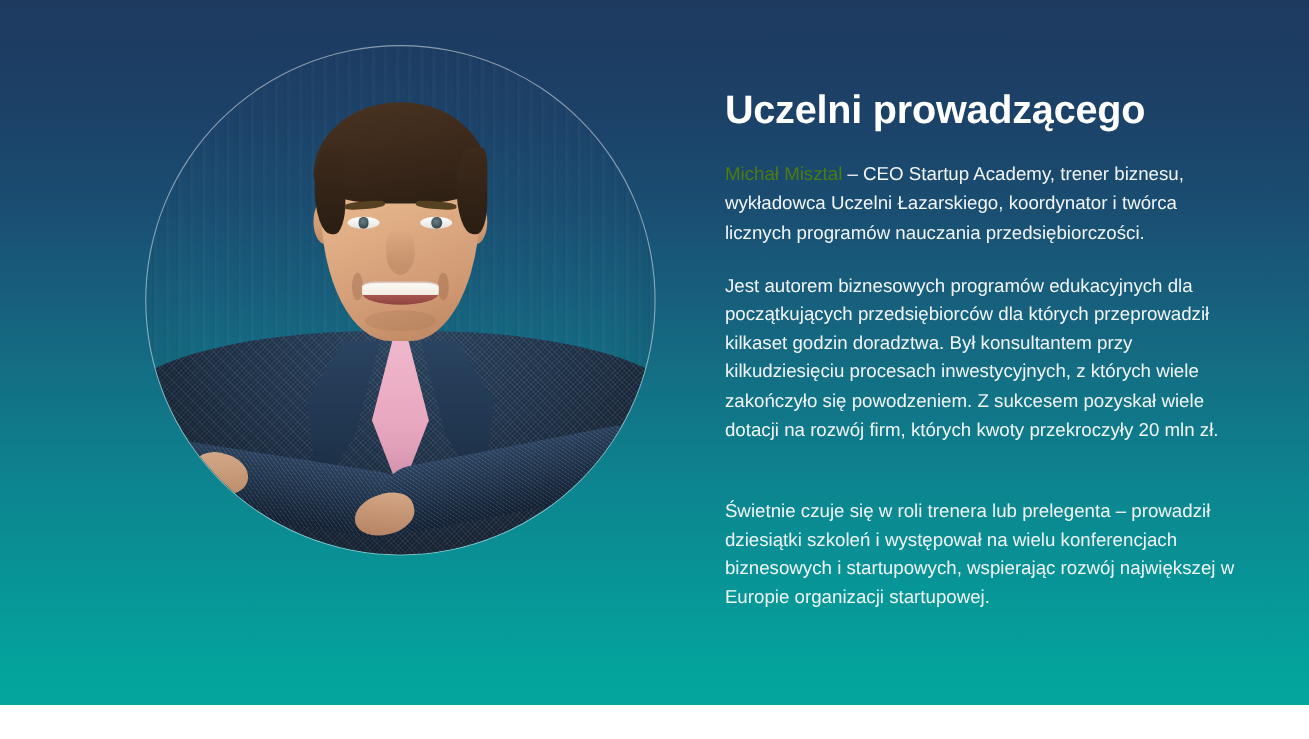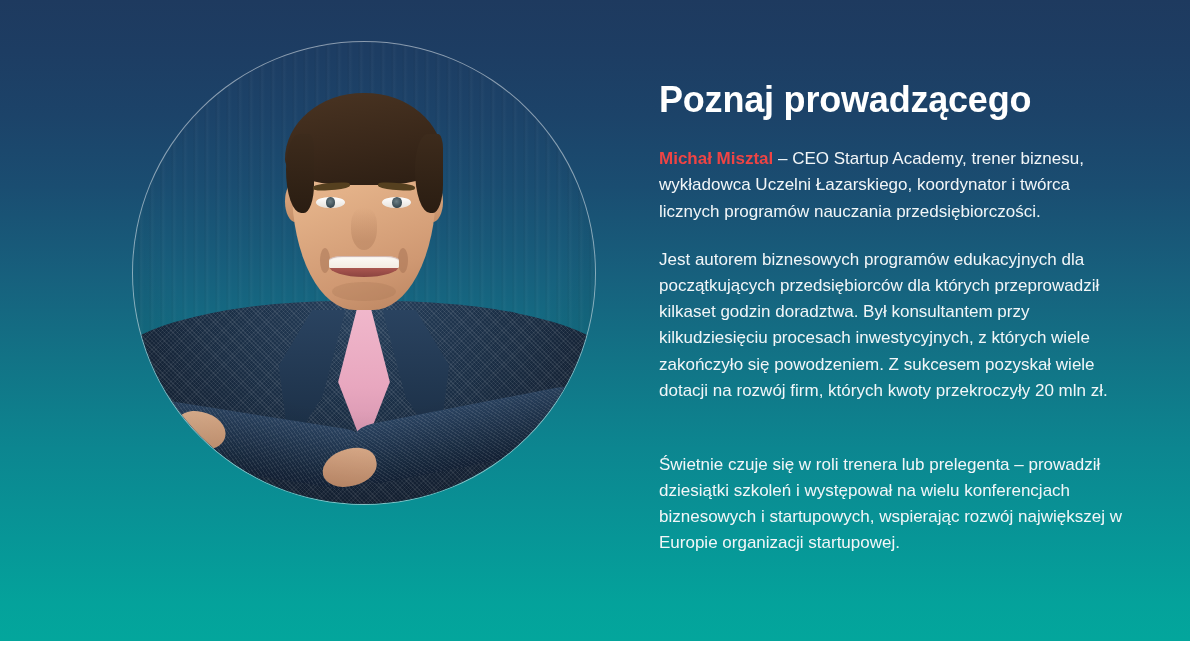--- a/index.html
+++ b/index.html
@@ -257,21 +257,21 @@
     line-height:1.12;
     margin-bottom:26px;
   }
   .para {
     font-size:17px;
     line-height:1.54;
     color:#f2f6f8;
     margin-bottom:22px;
   }
   .para:last-child { margin-bottom:0;margin-top:48px; }
-  .para b { font-weight:bold; color:#ef4444; }
+  .para b { font-weight:normal; color:#4d7c0f; }
 
   
   #bottom-bar {
     position:absolute;
     left:0; top:641px;
     width:1190px; height:31px;
     background:#ffffff;
   }
 </style>
 </head>
@@ -321,21 +321,21 @@
       <div class="smile-l"></div>
       <div class="smile-r"></div>
       <div class="mouth"></div>
       <div class="chin-shade"></div>
     </div>
 
     <div class="ph-layer ph-vignette"></div>
   </div>
 
   <div id="text-col">
-    <div id="heading">Poznaj prowadzącego</div>
+    <div id="heading">Uczelni prowadzącego</div>
 
     <p class="para">
       <b>Michał Misztal</b><span> – CEO Startup Academy, trener biznesu, wykładowca Uczelni Łazarskiego, koordynator i twórca licznych programów nauczania przedsiębiorczości.</span>
     </p>
 
     <p class="para">Jest autorem biznesowych programów edukacyjnych dla początkujących przedsiębiorców dla których przeprowadził kilkaset godzin doradztwa. Był konsultantem przy kilkudziesięciu procesach inwestycyjnych, z których wiele zakończyło się powodzeniem. Z sukcesem pozyskał wiele dotacji na rozwój firm, których kwoty przekroczyły 20 mln zł.</p>
 
     <p class="para">Świetnie czuje się w roli trenera lub prelegenta – prowadził dziesiątki szkoleń i występował na wielu konferencjach biznesowych i startupowych, wspierając rozwój największej w Europie organizacji startupowej.</p>
   </div>
 

